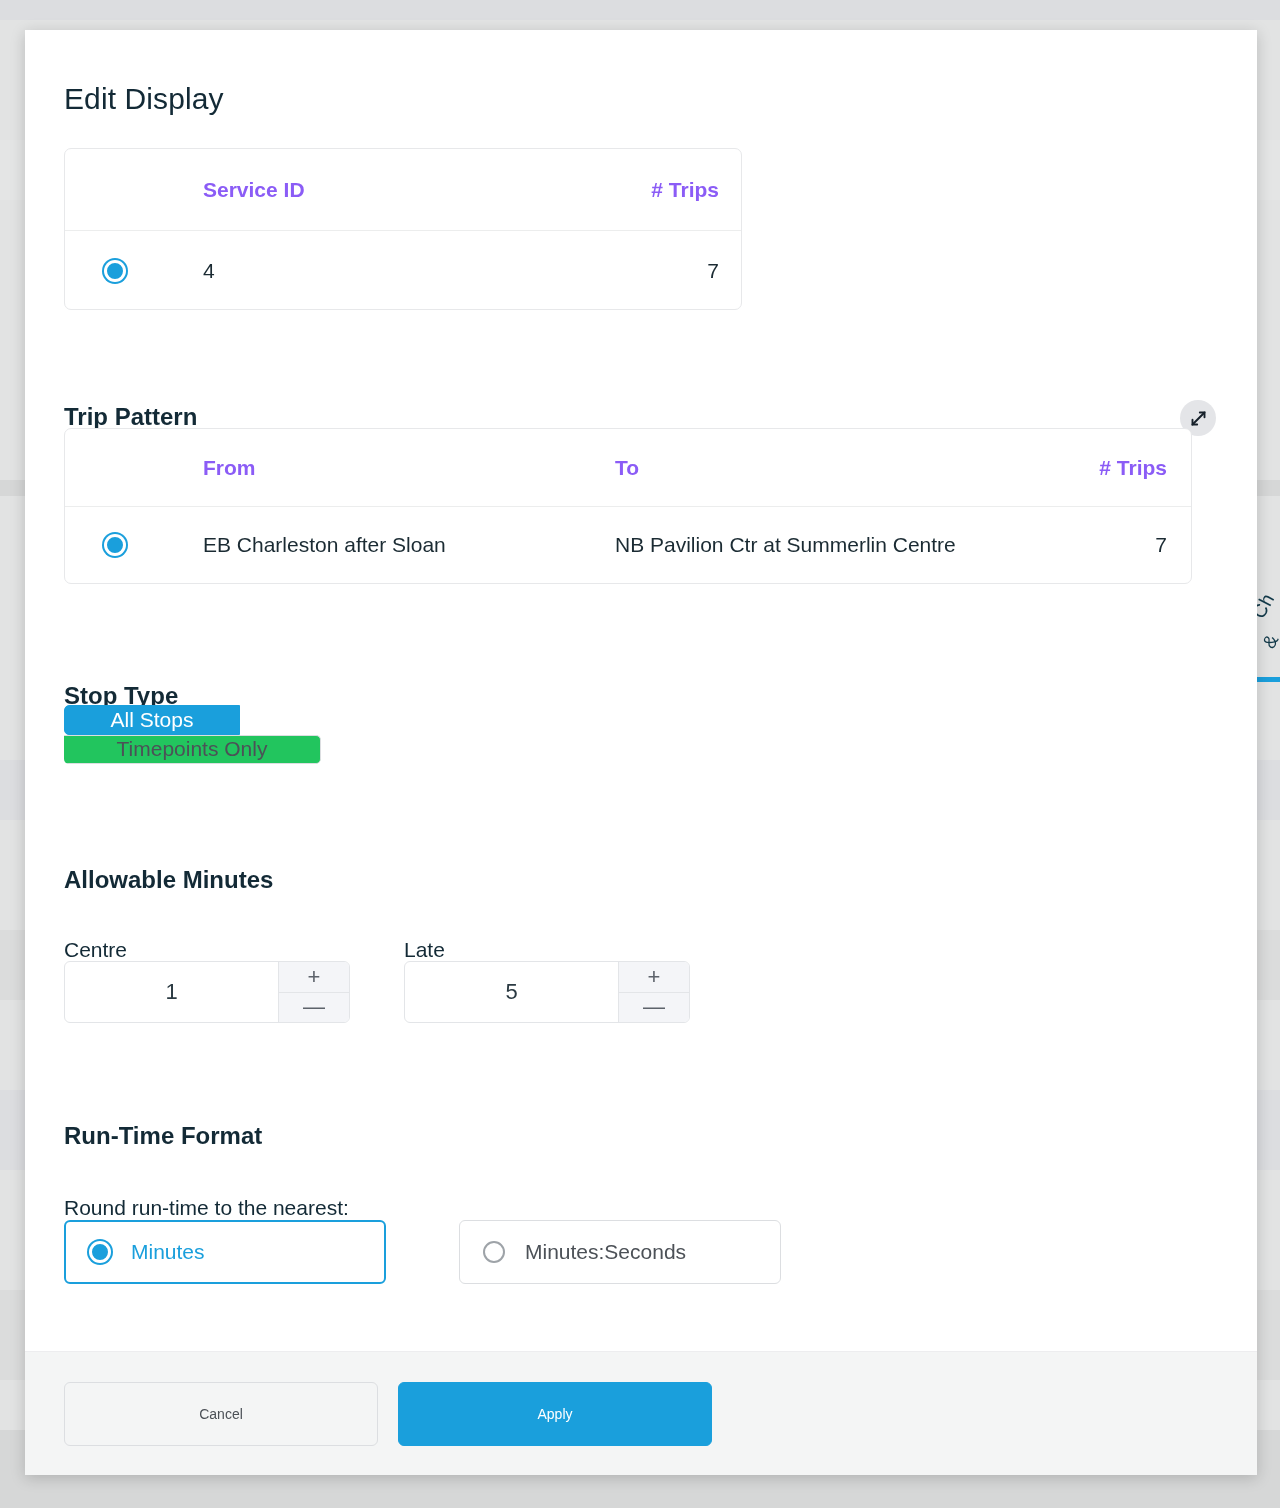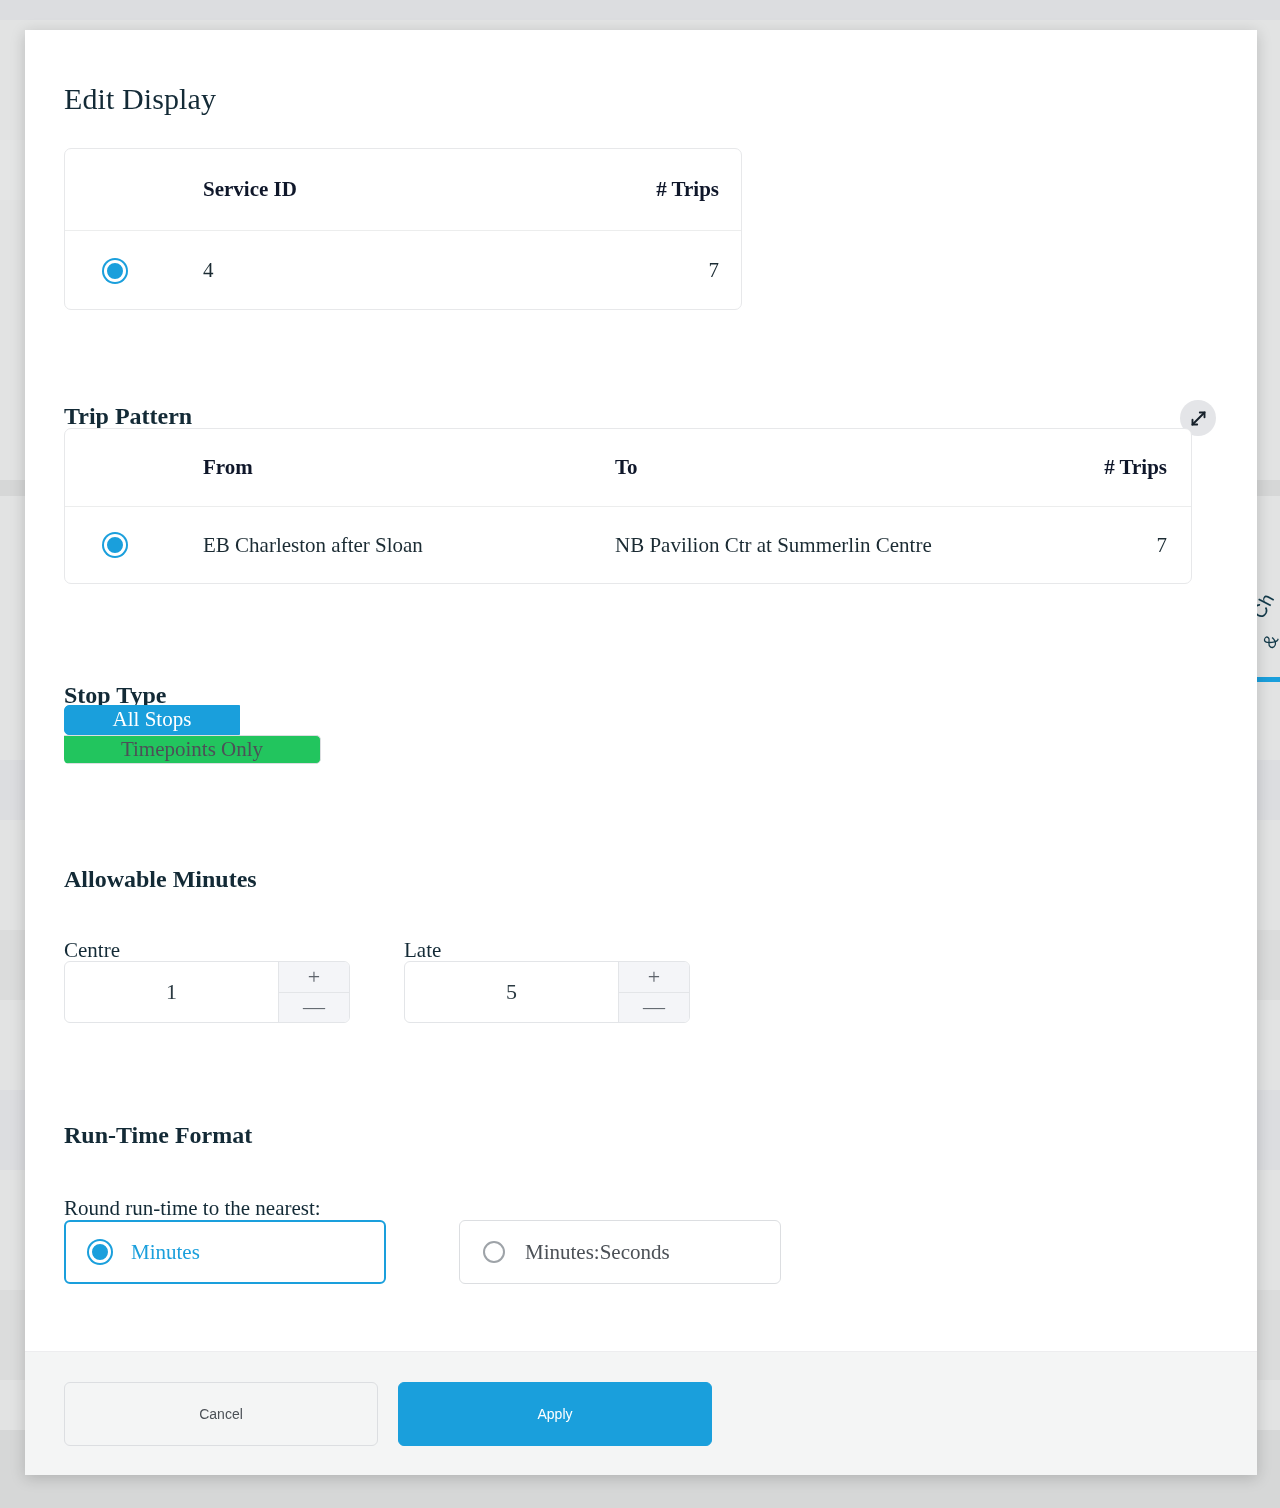--- a/index.html
+++ b/index.html
@@ -102,21 +102,20 @@
     box-shadow: 0 3px 14px rgba(0,0,0,.18);
     overflow: hidden;
   }
   .modal-body {
     position: absolute;
     left: 0;
     top: 0;
     right: 6px;
     height: 1321px;
     background: #fff;
-    font-family: Liberation Serif, serif;
   }
   .modal-title {
     position: absolute;
     left: 39px;
     top: 52px;
     font-size: 30px;
     color: #132a36;
     letter-spacing: .1px;
   }
 
@@ -145,21 +144,21 @@
     display: flex;
     align-items: center;
     height: 82px;
     border-bottom: 1px solid #eceded;
     box-sizing: border-box;
   }
   .card-pattern .thead { height: 78px; }
   .th {
     font-size: 21px;
     font-weight: bold;
-    color: #0f172a;
+    color: #8b5cf6;
   }
   .trow {
     display: flex;
     align-items: center;
     height: 79px;
   }
   .card-pattern .trow { height: 76px; }
   .td {
     font-size: 21px;
     color: #1b2b33;

